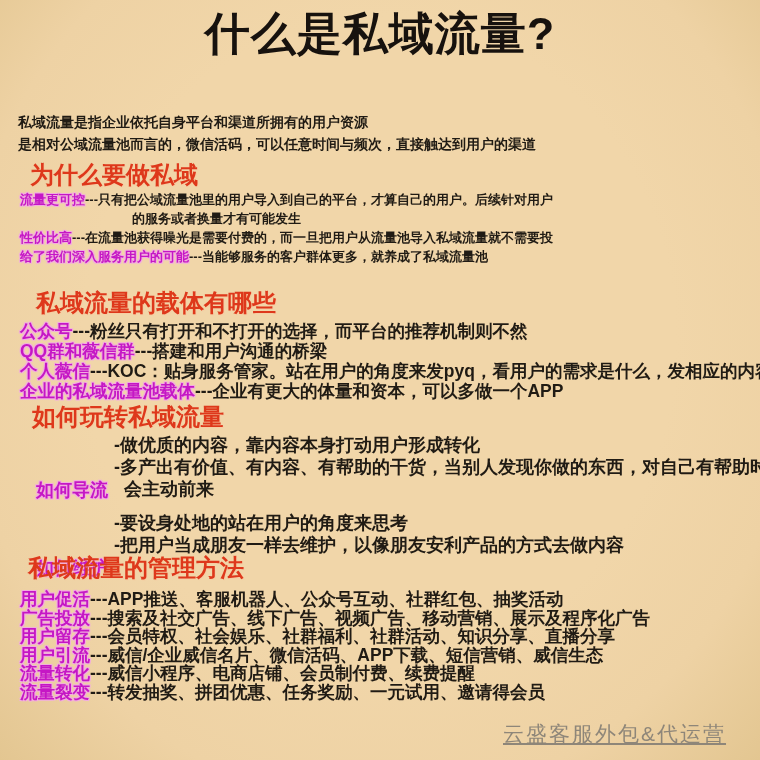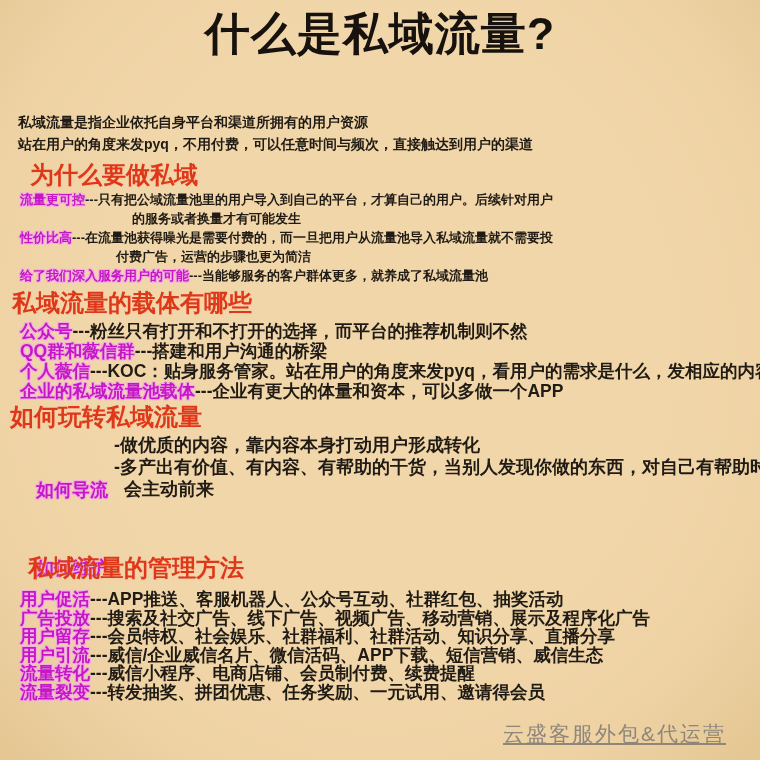--- a/index.html
+++ b/index.html
@@ -78,72 +78,75 @@
 </style>
 </head>
 <body>
 
 <div class="page">
 
   <h1 class="abs poster-title">什么是私域流量?</h1>
 
   <div class="abs what-p body-text" style="top:111px; left:18px;">
     <div class="line">私域流量是指企业依托自身平台和渠道所拥有的用户资源</div>
-    <div class="line">站在用户的角度来发pyq，不用付费，可以任意时间与频次，直接触达到用户的渠道</div>
+    <div class="line">是相对公域流量池而言的，微信活码，可以任意时间与频次，直接触达到用户的渠道</div>
   </div>
 
   <h2 class="abs sec-heading" style="top:162px; left:30px;">为什么要做私域</h2>
   <div class="abs why-rows" style="top:190px; left:20px;">
     <div class="row-1">
       <div class="line">
         <span class="lbl">流量更可控</span><span>---只有把公域流量池里的用户导入到自己的平台，才算自己的用户。后续针对用户</span>
       </div>
       <div class="line cont">的服务或者换量才有可能发生</div>
     </div>
     <div class="row-2">
       <div class="line">
         <span class="lbl">性价比高</span><span>---在流量池获得噪光是需要付费的，而一旦把用户从流量池导入私域流量就不需要投</span>
       </div>
-      <div class="line cont">付费广告，运营的步骤也更为简洁</div>
     </div>
     <div class="row-3">
       <div class="line">
         <span class="lbl">给了我们深入服务用户的可能</span><span>---当能够服务的客户群体更多，就养成了私域流量池</span>
       </div>
     </div>
   </div>
 
-  <h2 class="abs sec-heading" style="top:290px; left:12px;">私域流量的载体有哪些</h2>
+  <h2 class="abs sec-heading" style="top:290px; left:36px;">私域流量的载体有哪些</h2>
   <div class="abs carriers-rows" style="top:321px; left:20px;">
     <div class="line">
       <span class="lbl">公众号</span><span>---粉丝只有打开和不打开的选择，而平台的推荐机制则不然</span>
     </div>
     <div class="line">
       <span class="lbl">QQ群和薇信群</span><span>---搭建和用户沟通的桥梁</span>
     </div>
     <div class="line">
       <span class="lbl">个人薇信</span><span>---KOC：贴身服务管家。站在用户的角度来发pyq，看用户的需求是什么，发相应的内容</span>
     </div>
     <div class="line">
       <span class="lbl">企业的私域流量池载体</span><span>---企业有更大的体量和资本，可以多做一个APP</span>
     </div>
   </div>
 
-  <h2 class="abs sec-heading" style="top:404px; left:10px;">如何玩转私域流量</h2>
+  <h2 class="abs sec-heading" style="top:404px; left:32px;">如何玩转私域流量</h2>
   <div class="abs" style="top:434px; left:22px;">
     <div class="howto-block">
       <div class="howto-label lbl">如何导流</div>
       <div class="howto-lines">
         <div class="line">-做优质的内容，靠内容本身打动用户形成转化</div>
         <div class="line">-多产出有价值、有内容、有帮助的干货，当别人发现你做的东西，对自己有帮助时，</div>
         <div class="line indent">会主动前来</div>
       </div>
     </div>
     <div class="howto-block">
       <div class="howto-label lbl">如何维护</div>
+      <div class="howto-lines">
+        <div class="line">-要设身处地的站在用户的角度来思考</div>
+        <div class="line">-把用户当成朋友一样去维护，以像朋友安利产品的方式去做内容</div>
+      </div>
     </div>
   </div>
 
   <h2 class="abs sec-heading" style="top:555px; left:28px;">私域流量的管理方法</h2>
   <div class="abs manage-rows" style="top:590px; left:20px;">
     <div class="line">
       <span class="lbl">用户促活</span><span>---APP推送、客服机器人、公众号互动、社群红包、抽奖活动</span>
     </div>
     <div class="line">
       <span class="lbl">广告投放</span><span>---搜索及社交广告、线下广告、视频广告、移动营销、展示及程序化广告</span>

